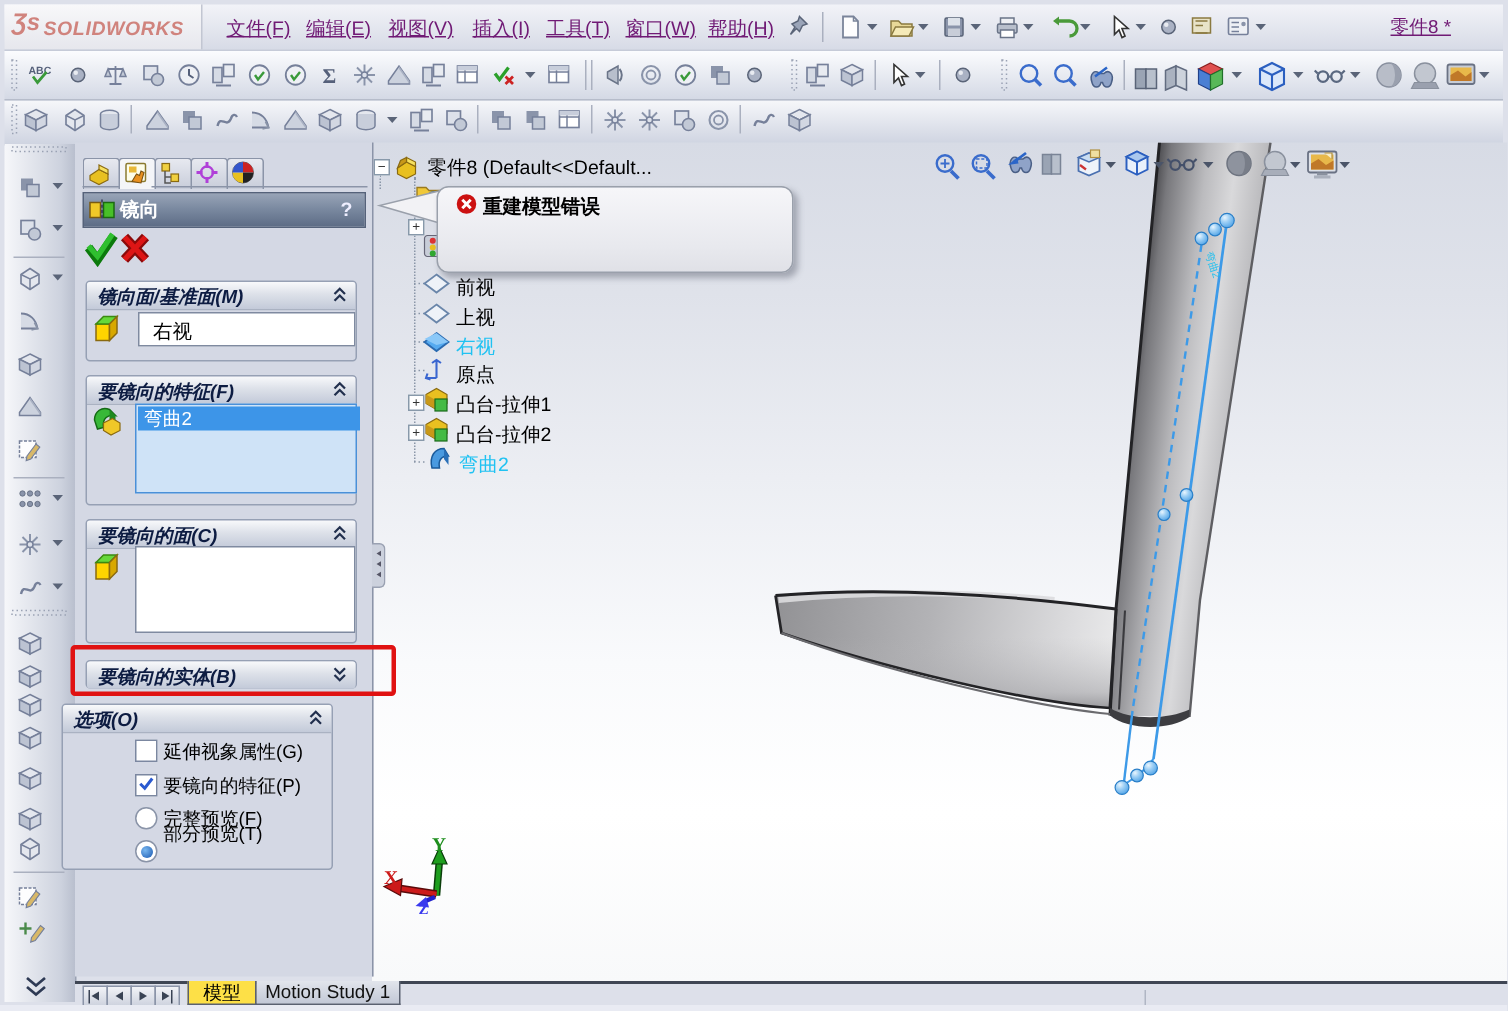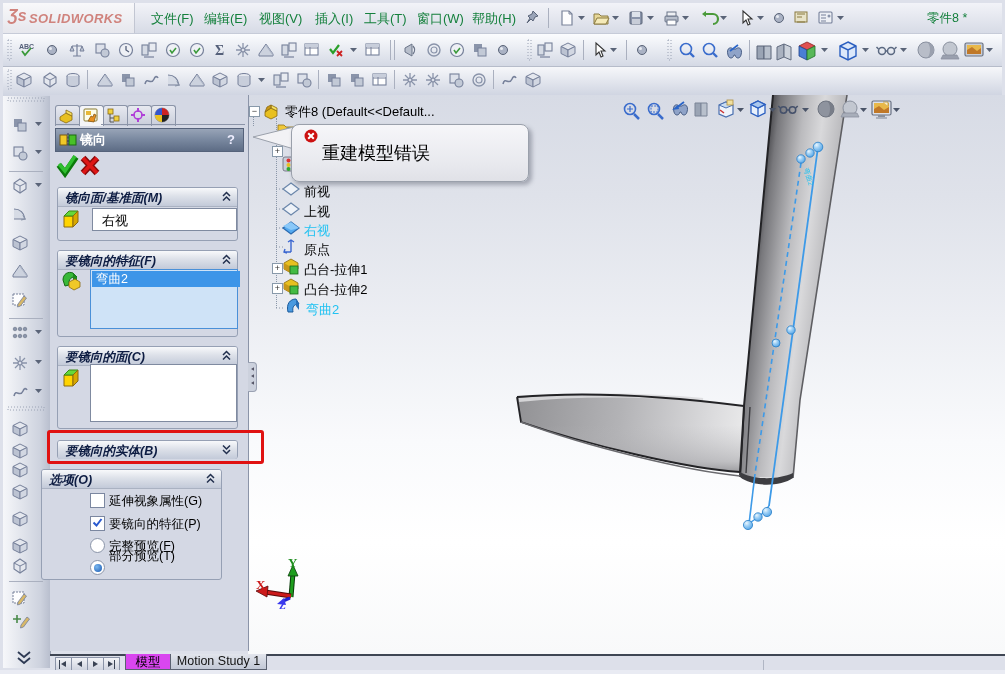--- a/index.html
+++ b/index.html
@@ -3,21 +3,21 @@
 <meta charset="utf-8">
 <style>
 html,body{margin:0;padding:0;}
 body{width:1005px;height:674px;position:relative;overflow:hidden;
  font-family:"Liberation Sans",sans-serif;background:#dde0ea;}
 .abs{position:absolute;}
 #menurow{left:3px;top:3px;width:999px;height:30px;background:linear-gradient(#f2f3f8,#d7dbe6);}
 #logoarea{left:3px;top:3px;width:131px;height:30px;background:linear-gradient(#f8f8fa,#e6e7ed);border-right:1px solid #c2c6d2;}
 #logo{left:29px;top:11px;color:#d0837d;font-size:13px;font-weight:bold;font-style:italic;letter-spacing:0.4px;}
 #logo3s{left:8px;top:7px;color:#d0837d;font-size:16px;font-weight:bold;font-style:italic;}
-.menuitem{top:10px;font-size:13px;color:#15803d;}
+.menuitem{top:10px;font-size:13px;color:#701a75;text-decoration:underline;}
 #row2{left:3px;top:33px;width:999px;height:33px;background:linear-gradient(#fbfcfe,#d3d8e4);border-top:1px solid #c6cbd8;}
 #row3{left:3px;top:66px;width:999px;height:29px;background:linear-gradient(#f6f7fa,#cfd4e1);border-top:1px solid #b6bcca;border-bottom:1px solid #a8aebe;}
 #leftbar{left:3px;top:96px;width:47px;height:572px;background:linear-gradient(90deg,#f6f7fa,#cdd2de 80%,#b9bfce);border-right:1px solid #9aa1b2;}
 #viewport{left:248px;top:95px;width:757px;height:559px;
  background:linear-gradient(#d7dbe5 0%,#dfe2ea 18%,#eceef3 40%,#f9fafc 62%,#ffffff 80%,#f8f9fa 100%);}
 #panel{left:50px;top:95px;width:198px;height:556px;background:#d4d8e4;border-right:1px solid #8b94a8;}
 #vline653{left:50px;top:654px;width:955px;height:2px;background:#3f4654;}
 #tabstrip{left:50px;top:656px;width:955px;height:14px;background:#dde0ea;}
 #statusbot{left:0px;top:670px;width:1005px;height:4px;background:#e9ebf3;}
 
@@ -30,21 +30,21 @@
 .rad{position:absolute;width:13px;height:13px;background:#fff;border:1px solid #8a94a8;border-radius:50%;}
 .olabel{position:absolute;font-size:12.5px;color:#000;}
 
 .trow{position:absolute;font-size:13px;color:#000;white-space:nowrap;}
 .cyan{color:#20c2f2;}
 .pm{position:absolute;width:9px;height:9px;background:#fff;border:1px solid #8899aa;font-size:9px;line-height:8px;text-align:center;color:#333;}
 
 .navbtn{position:absolute;top:1px;width:15px;height:14px;background:linear-gradient(#f2f3f7,#c9cedb);border:1px solid #8b94a8;}
 .tri-r{width:0;height:0;border-top:3.5px solid transparent;border-bottom:3.5px solid transparent;border-left:5px solid #3a4354;position:absolute;top:3px;}
 .tri-l{width:0;height:0;border-top:3.5px solid transparent;border-bottom:3.5px solid transparent;border-right:5px solid #3a4354;position:absolute;top:3px;}
-#tabmodel{position:absolute;left:75px;top:-2px;width:44px;height:15px;background:#d946ef;border:1px solid #5a6170;border-top:none;font-size:12.5px;text-align:center;color:#000;}
+#tabmodel{position:absolute;left:75px;top:-2px;width:44px;height:15px;background:#fde047;border:1px solid #5a6170;border-top:none;font-size:12.5px;text-align:center;color:#000;}
 #tabmotion{position:absolute;left:120px;top:-2px;width:95px;height:15px;background:linear-gradient(#e2e5ec,#c2c8d6);border:1px solid #5a6170;border-top:none;font-size:12.5px;text-align:center;color:#111;}
 </style>
 </head>
 <body>
 <div class="abs" id="menurow"></div>
 <div class="abs" id="logoarea"></div>
 <div class="abs" id="logo3s">Ʒs</div>
 <div class="abs" id="logo">SOLIDWORKS</div>
 <div class="abs menuitem" style="left:151px">文件(F)</div>
 <div class="abs menuitem" style="left:204px">编辑(E)</div>
@@ -585,21 +585,21 @@
 <div class="trow" style="left:304px;top:281px">凸台-拉伸2</div>
 <div class="trow cyan" style="left:306px;top:301px">弯曲2</div>
 <svg class="abs" style="left:248px;top:122px" width="50" height="32" viewBox="0 0 50 32">
  <polygon points="46,5 46,27 5,15" fill="#f2f2f5" stroke="#9aa0ab" stroke-width="1"></polygon>
 </svg>
 <div class="abs" style="left:291px;top:124px;width:236px;height:56px;background:linear-gradient(#f6f6f9,#e8e9ee 70%,#e0e1e7);border:1px solid #9aa0ab;border-radius:8px;box-shadow:2.5px 3px 4px rgba(90,95,110,0.45)">
  <svg class="abs" style="left:12px;top:4px" width="14" height="14" viewBox="0 0 14 14">
   <circle cx="7" cy="7" r="6.5" fill="#cc1111"></circle>
   <path d="M4.2,4.2 L9.8,9.8 M9.8,4.2 L4.2,9.8" stroke="#fff" stroke-width="2"></path>
  </svg>
- <div class="abs" style="left:30px;top:16px;font-size:18px;font-weight:normal;color:#000">重建模型错误</div>
+ <div class="abs" style="left:30px;top:4px;font-size:13px;font-weight:bold;color:#000">重建模型错误</div>
 </div>
 
 <div class="abs" id="panel"></div>
 <div class="ptab" style="left:55px;top:105px"></div>
 <div class="ptab" style="left:79px;top:105px;background:#f4f5f8"></div>
 <div class="ptab" style="left:103px;top:105px"></div>
 <div class="ptab" style="left:127px;top:105px"></div>
 <div class="ptab" style="left:151px;top:105px"></div>
 <svg class="abs" style="left:55px;top:105px" width="125" height="20" viewBox="0 0 125 20">
  <g transform="translate(3,2)">

